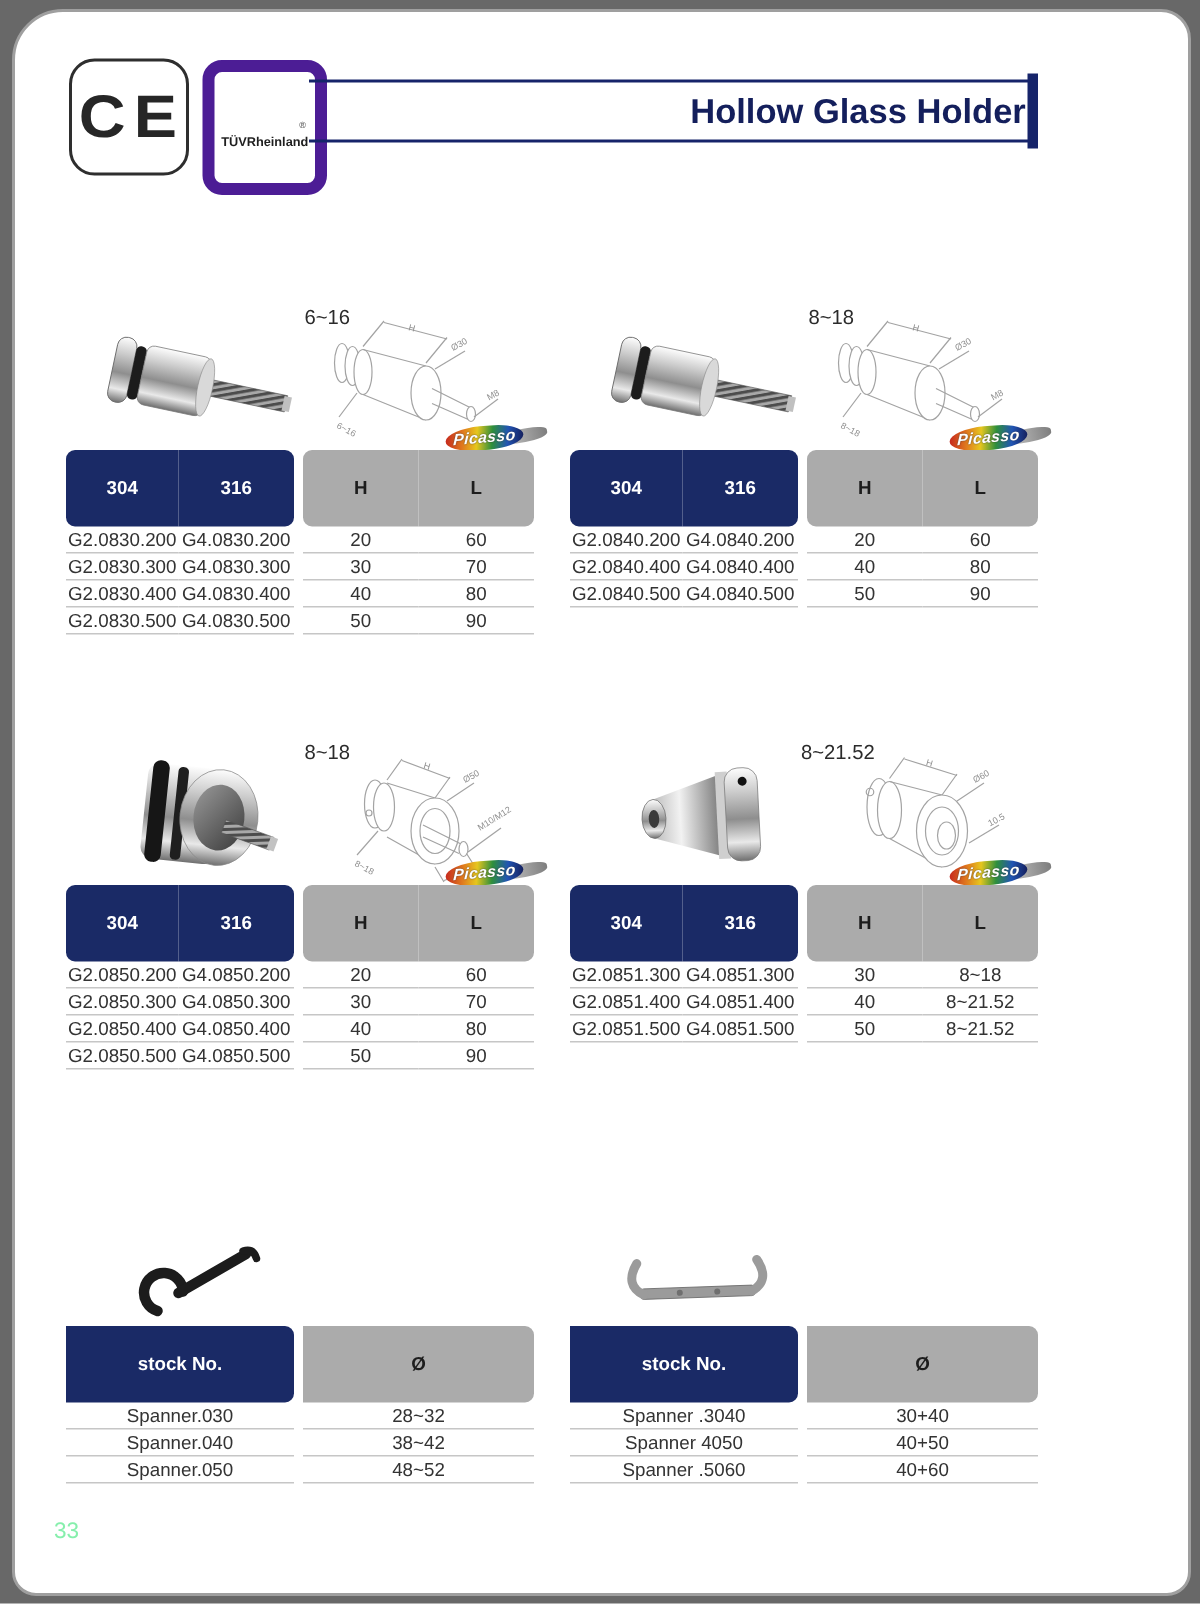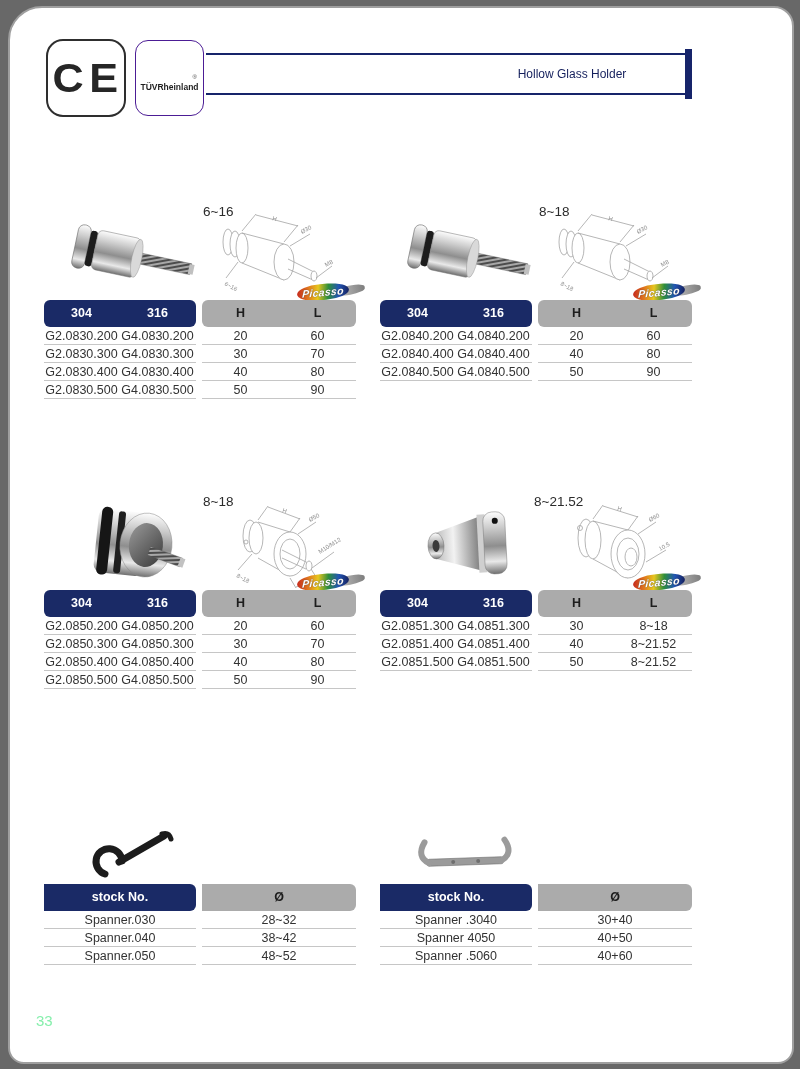--- a/index.html
+++ b/index.html
@@ -21,46 +21,46 @@
     border:2.5px solid #2e2e2e;border-radius:17px;background:#fff;
     display:flex;align-items:center;justify-content:center;
   }
   .ce-text{
     font-size:40px;font-weight:bold;color:#262626;letter-spacing:5px;
     transform:scaleX(1.08);padding-left:4px;
   }
   
   .tuv-badge{
     left:135px;top:40px;width:67px;height:74px;background:#fff;
-    border:1px solid #4c1d95;border-radius:13px;overflow:hidden;
+    border:8px solid #4c1d95;border-radius:13px;overflow:hidden;
     display:flex;flex-direction:column;align-items:center;gap:36px;
   }
   .tuv-tri{margin-top:4px;}
   .tuv-name{font-size:8.5px;font-weight:bold;color:#1f1f1f;white-space:nowrap;margin-top:1px;}
   .tuv-reg{position:absolute;right:6px;top:33px;font-size:6px;color:#4a4a4a;}
   .tuv-band{
     margin-top:auto;width:100%;height:15px;
     background:linear-gradient(180deg,#49a8dc 0%,#1272ad 85%);
     color:#fff;font-size:9px;font-weight:bold;letter-spacing:1px;
     display:flex;align-items:center;justify-content:center;
   }
   
   .tline{background:#16246a;height:2px;}
   .tbar{background:#16246a;}
   .page-title{
-    color:#141f5c;font-size:12px;font-weight:normal;text-align:center;line-height:28px;
+    color:#141f5c;font-size:23px;font-weight:bold;text-align:center;line-height:28px;
     white-space:nowrap;
   }
   
   .size-label{font-size:12.5px;color:#1c1c1c;margin-top:20px;}
   .range-label{font-size:13.5px;color:#2b2b2b;}
   .page-num{font-size:15px;color:#86efac;}
   
   table.cat{border-collapse:separate;border-spacing:0;table-layout:fixed;width:312px;}
-  table.cat th{height:19px;padding:4px;font-size:12.5px;font-weight:bold;line-height:19px;}
+  table.cat th{height:19px;padding:16px;font-size:12.5px;font-weight:bold;line-height:19px;}
   th.navy{background:#1a2a66;color:#ffffff;}
   th.gray{background:#ababab;color:#1d1d1d;}
   th.rl{border-radius:6px 0 0 6px;}
   th.rr{border-radius:0 6px 6px 0;}
   th.sp,td.sp{background:transparent;border:none;}
   table.cat td.cell{
     height:17px;padding:0;text-align:center;font-size:12.5px;color:#333;
     border-bottom:1px solid #c6c6c6;line-height:16px;white-space:nowrap;
   }
   

